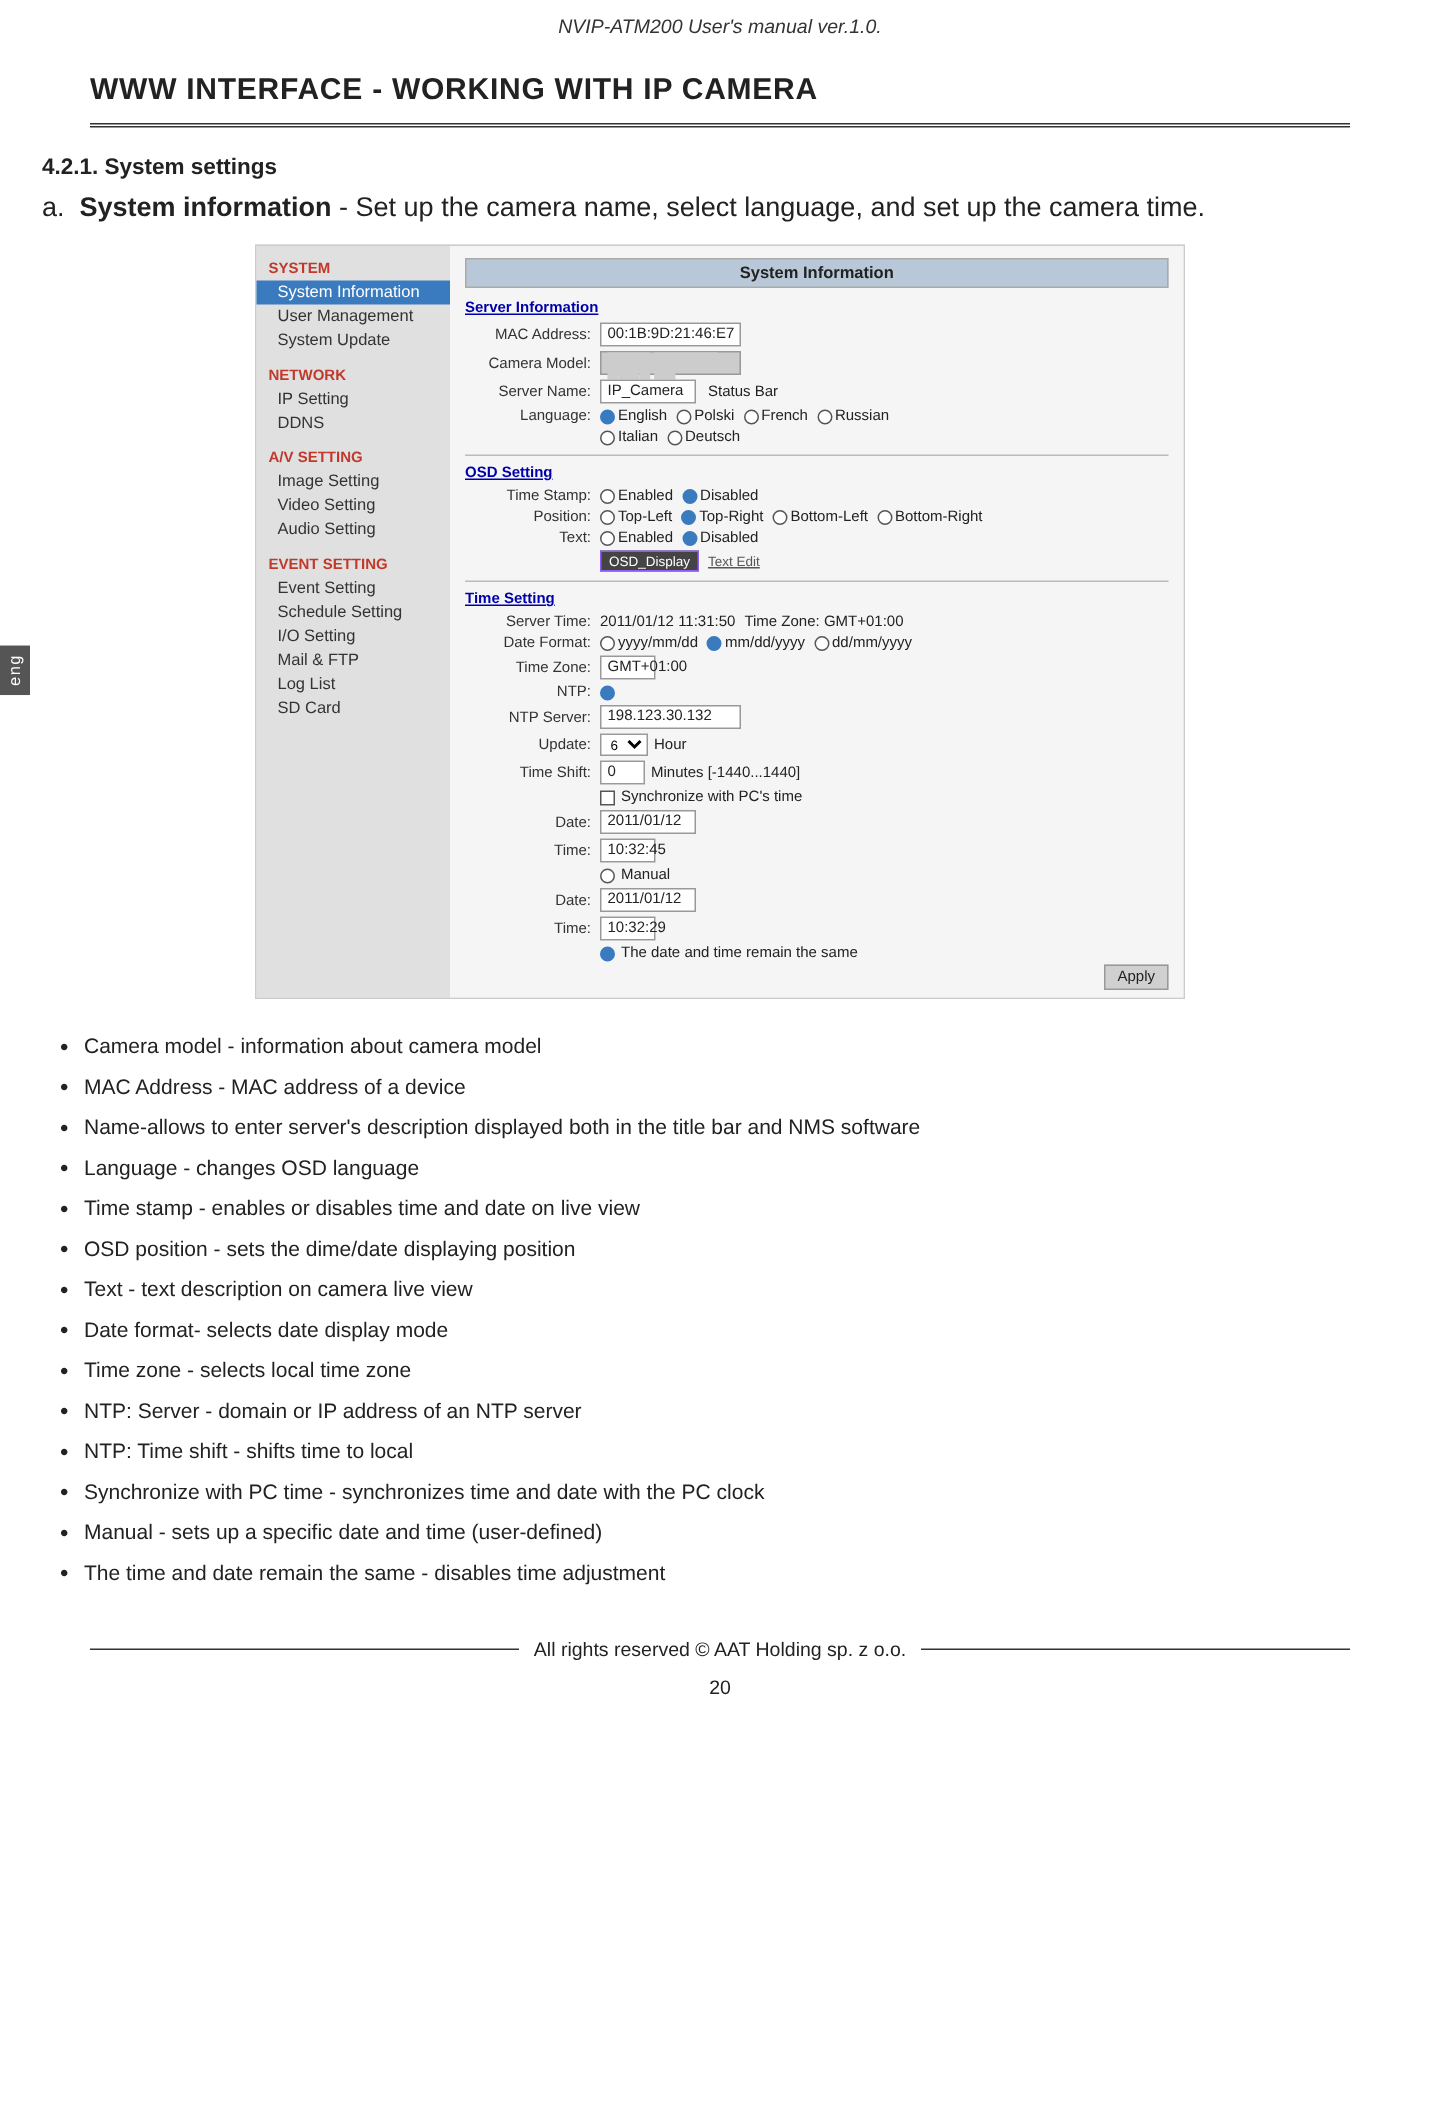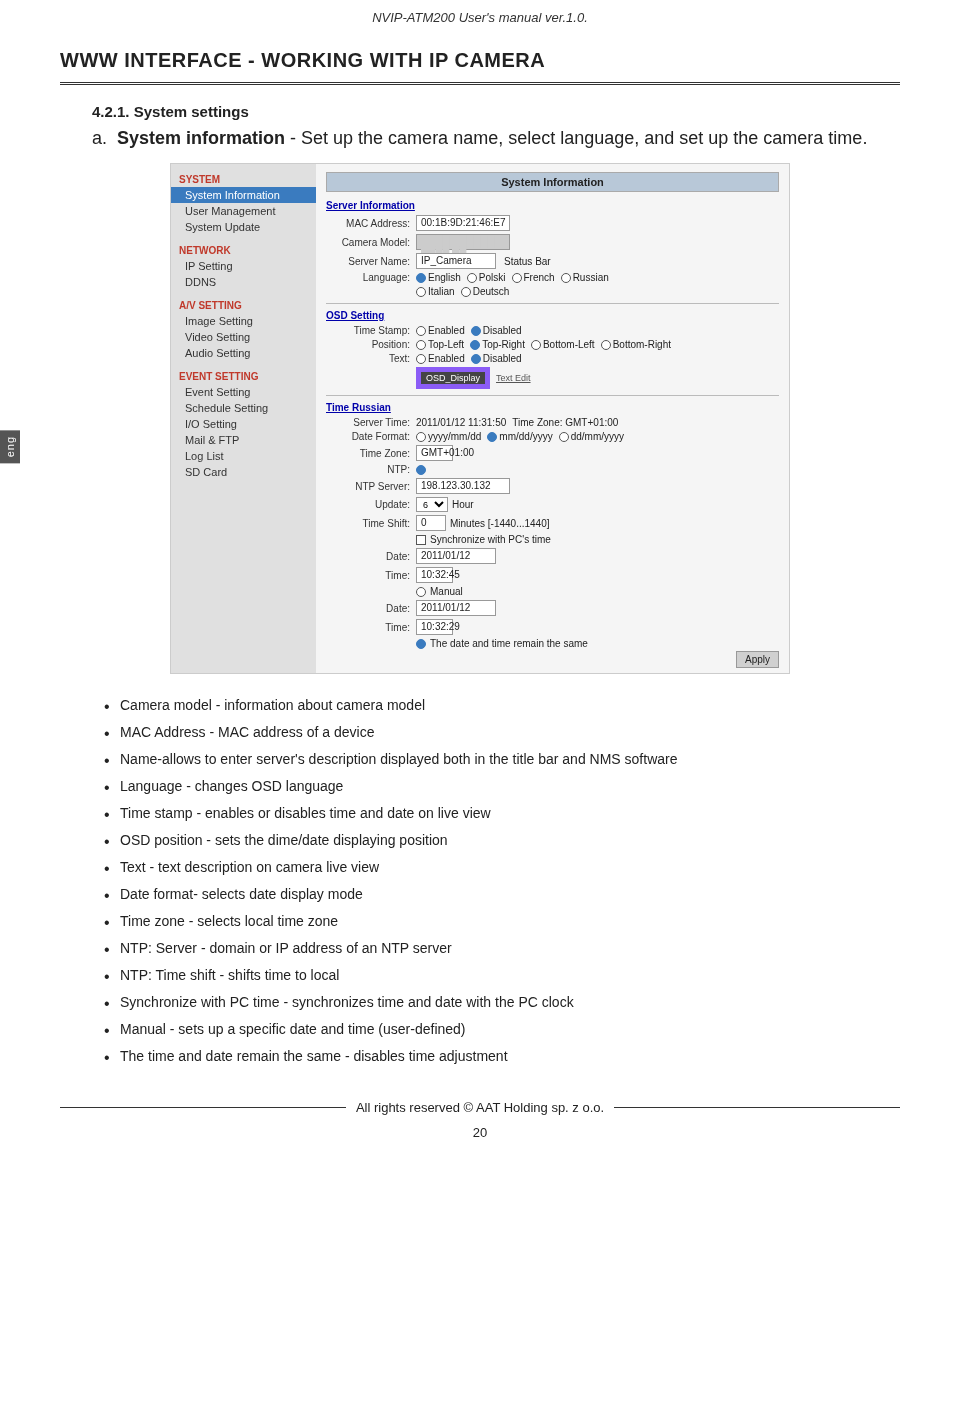--- a/index.html
+++ b/index.html
@@ -31,21 +31,21 @@
     }
 
     .top-divider {
       border: none;
       border-top: 3px double #333;
       margin: 0 60px 0;
     }
 
     
     .content {
-      padding: 0 92px;
+      padding: 0 28px;
     }
 
     .subsection-title {
       font-size: 15px;
       font-weight: bold;
       margin-top: 18px;
       margin-bottom: 8px;
     }
 
     .intro-text {
@@ -76,21 +76,21 @@
       border: 1px solid #ccc;
       margin: 0 auto 18px;
       width: 620px;
       background: #e8e8e8;
       display: flex;
       font-size: 11px;
     }
 
     
     .ss-sidebar {
-      width: 145px;
+      width: 129px;
       background: #e0e0e0;
       padding: 6px 0;
       flex-shrink: 0;
     }
 
     .ss-sidebar-section {
       color: #c0392b;
       font-size: 10px;
       font-weight: bold;
       padding: 4px 8px 2px;
@@ -151,21 +151,21 @@
 
     .ss-input {
       background: #fff;
       border: 1px solid #999;
       padding: 1px 4px;
       font-size: 10px;
       height: 16px;
     }
 
     .ss-input-wide { width: 94px; }
-    .ss-input-med { width: 80px; }
+    .ss-input-med { width: 64px; }
     .ss-input-sm { width: 37px; }
 
     .ss-radio-group {
       display: flex;
       align-items: center;
       gap: 6px;
       flex-wrap: wrap;
     }
 
     .ss-radio {
@@ -185,21 +185,21 @@
     .ss-radio-dot.selected {
       background: #3a7bbf;
       border-color: #3a7bbf;
     }
 
     .ss-osd-btn {
       background: #444;
       color: #fff;
       font-size: 9px;
       padding: 1px 5px;
-      border: 5px solid #8b5cf6;
+      border: 1px solid #8b5cf6;
       cursor: default;
     }
 
     .ss-text-edit {
       font-size: 9px;
       color: #555;
       text-decoration: underline;
       cursor: default;
     }
 
@@ -395,21 +395,21 @@
         </div>
       </div>
       <div class="ss-row">
         <span class="ss-label"></span>
         <span class="ss-osd-btn">OSD_Display</span>
         <span style="margin-left:6px;" class="ss-text-edit">Text Edit</span>
       </div>
 
       <div class="ss-divider"></div>
 
-      <div class="ss-section-label">Time Russian</div>
+      <div class="ss-section-label">Time Setting</div>
 
       <div class="ss-row">
         <span class="ss-label">Server Time:</span>
         <span style="font-size:10px;">2011/01/12  11:31:50</span>
         <span style="font-size:10px; margin-left:6px;">Time Zone: GMT+01:00</span>
       </div>
       <div class="ss-row">
         <span class="ss-label">Date Format:</span>
         <div class="ss-radio-group">
           <span class="ss-radio"><span class="ss-radio-dot"></span> yyyy/mm/dd</span>

